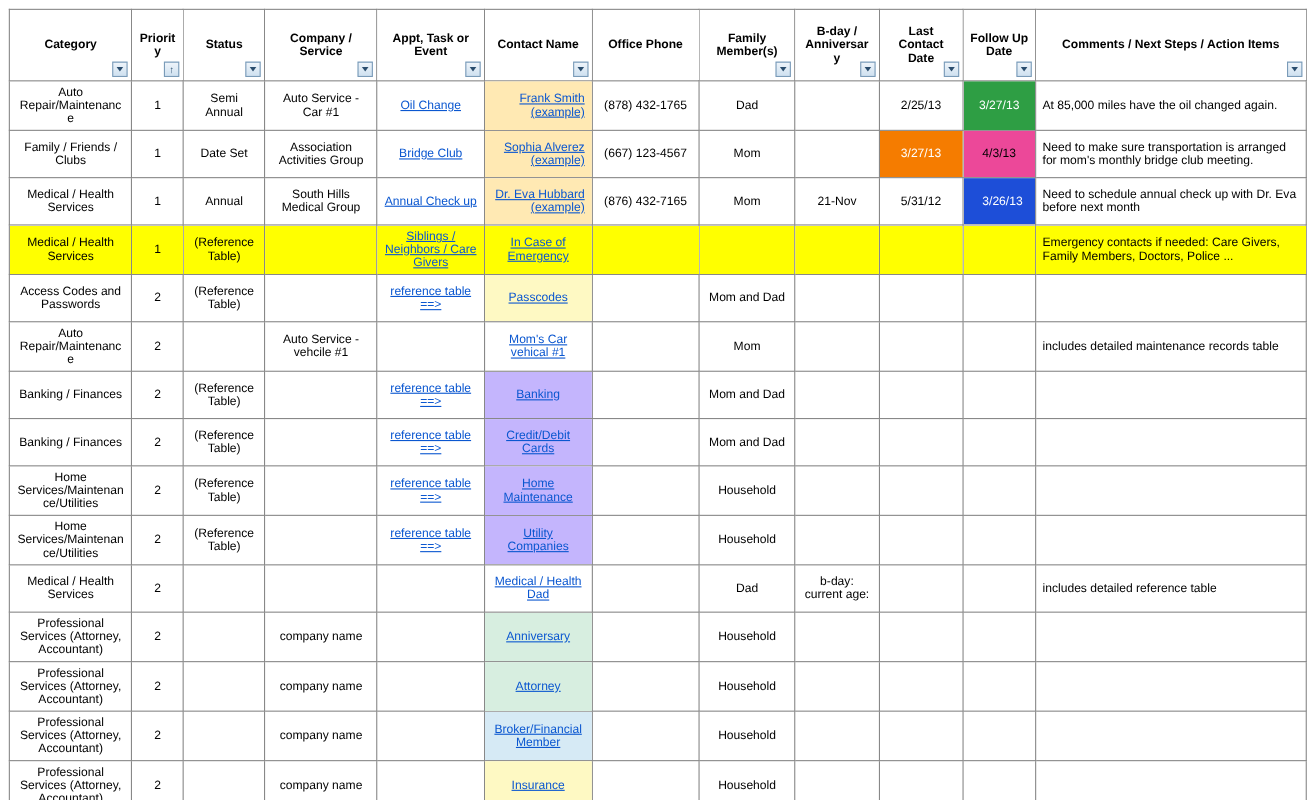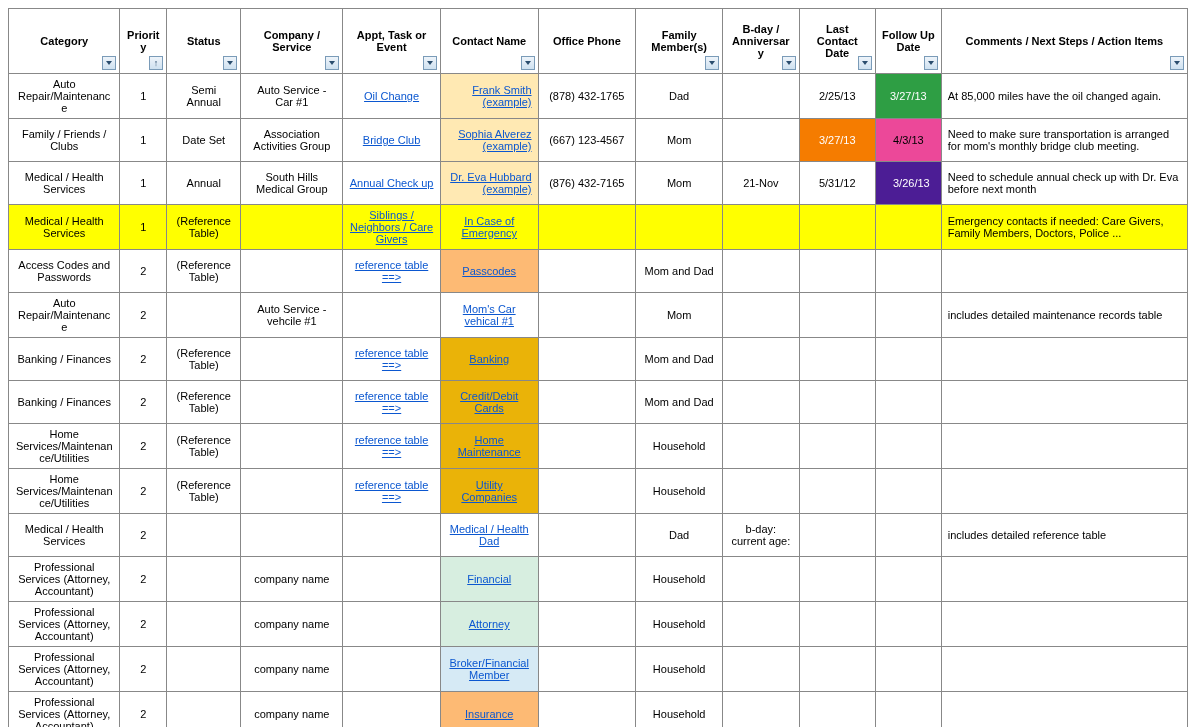--- a/index.html
+++ b/index.html
@@ -58,28 +58,28 @@
     font-size: 9px;
     color: #2a4d6e;
     border: none;
   }
   .link {
     color: #0b57d0;
     text-decoration: underline;
     cursor: pointer;
   }
   .bg-orange-soft { background: #ffe9b3; text-align: right; }
-  .bg-peach      { background: #fdba74; }
-  .bg-lavender   { background: #eab308; }
+  .bg-peach      { background: #fef9c3; }
+  .bg-lavender   { background: #c4b5fd; }
   .bg-mint       { background: #d7eee0; }
   .bg-sky        { background: #d6eaf5; }
   .bg-orange-hot { background: #f57c00; color: #fff; }
   .bg-green-hot  { background: #2e9e44; color: #fff; }
   .bg-yellow-hot { background: #ec4899; }
-  .bg-red-hot    { background: #4c1d95; color: #fff; padding-left: 12px; }
+  .bg-red-hot    { background: #1d4ed8; color: #fff; padding-left: 12px; }
   .row-yellow td { background: #ffff00; }
   .row-yellow .link { color: #0b57d0; }
   .col-category { width: 105px; }
   .col-priority { width: 44px; }
   .col-status   { width: 70px; }
   .col-company  { width: 96px; }
   .col-appt     { width: 92px; }
   .col-contact  { width: 92px; }
   .col-phone    { width: 92px; }
   .col-family   { width: 82px; }
@@ -276,21 +276,21 @@
         <td><span></span></td>
         <td><span></span></td>
         <td class="comments-col"><span>includes detailed reference table</span></td>
       </tr>
       <tr>
         <td><span>Professional Services (Attorney, Accountant)</span></td>
         <td><span>2</span></td>
         <td><span></span></td>
         <td><span>company name</span></td>
         <td><span></span></td>
-        <td class="bg-mint"><span class="link">Financial </span></td>
+        <td class="bg-mint"><span class="link">Anniversary </span></td>
         <td><span></span></td>
         <td><span>Household</span></td>
         <td><span></span></td>
         <td><span></span></td>
         <td><span></span></td>
         <td class="comments-col"><span></span></td>
       </tr>
       <tr>
         <td><span>Professional Services (Attorney, Accountant)</span></td>
         <td><span>2</span></td>

